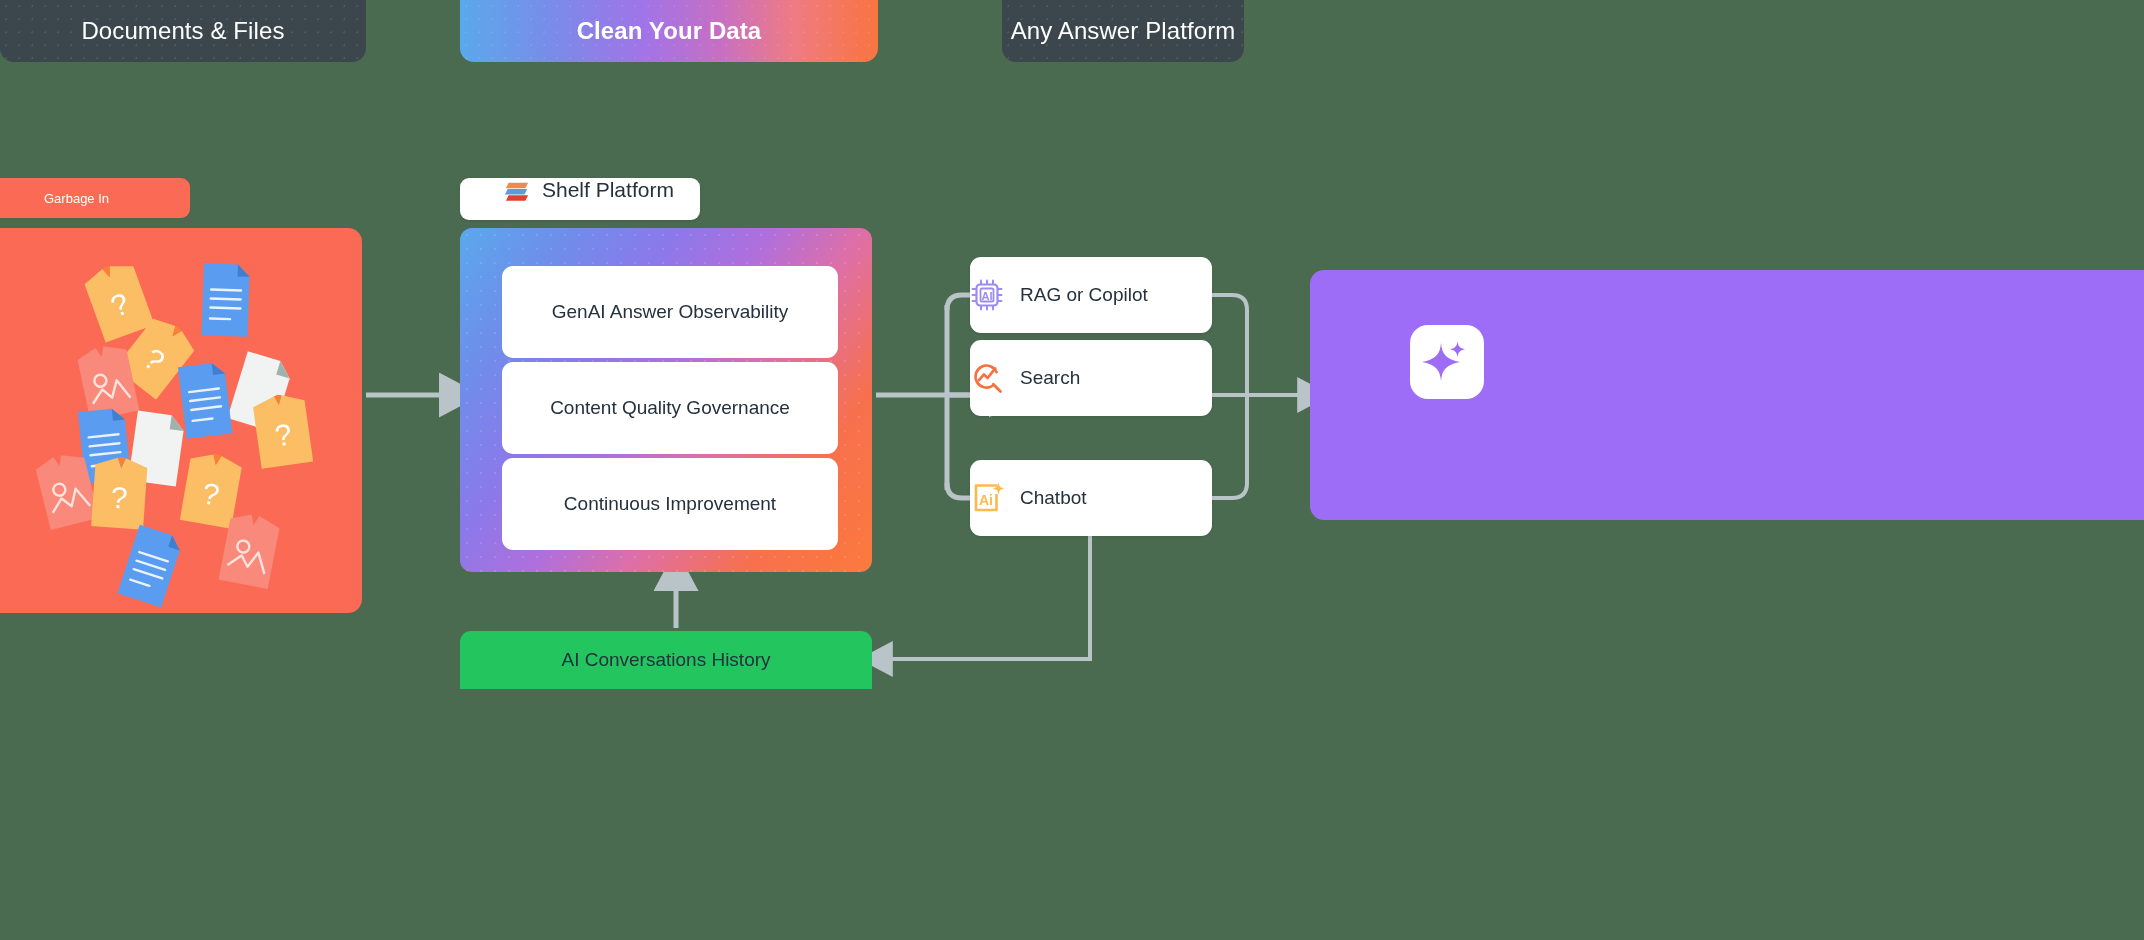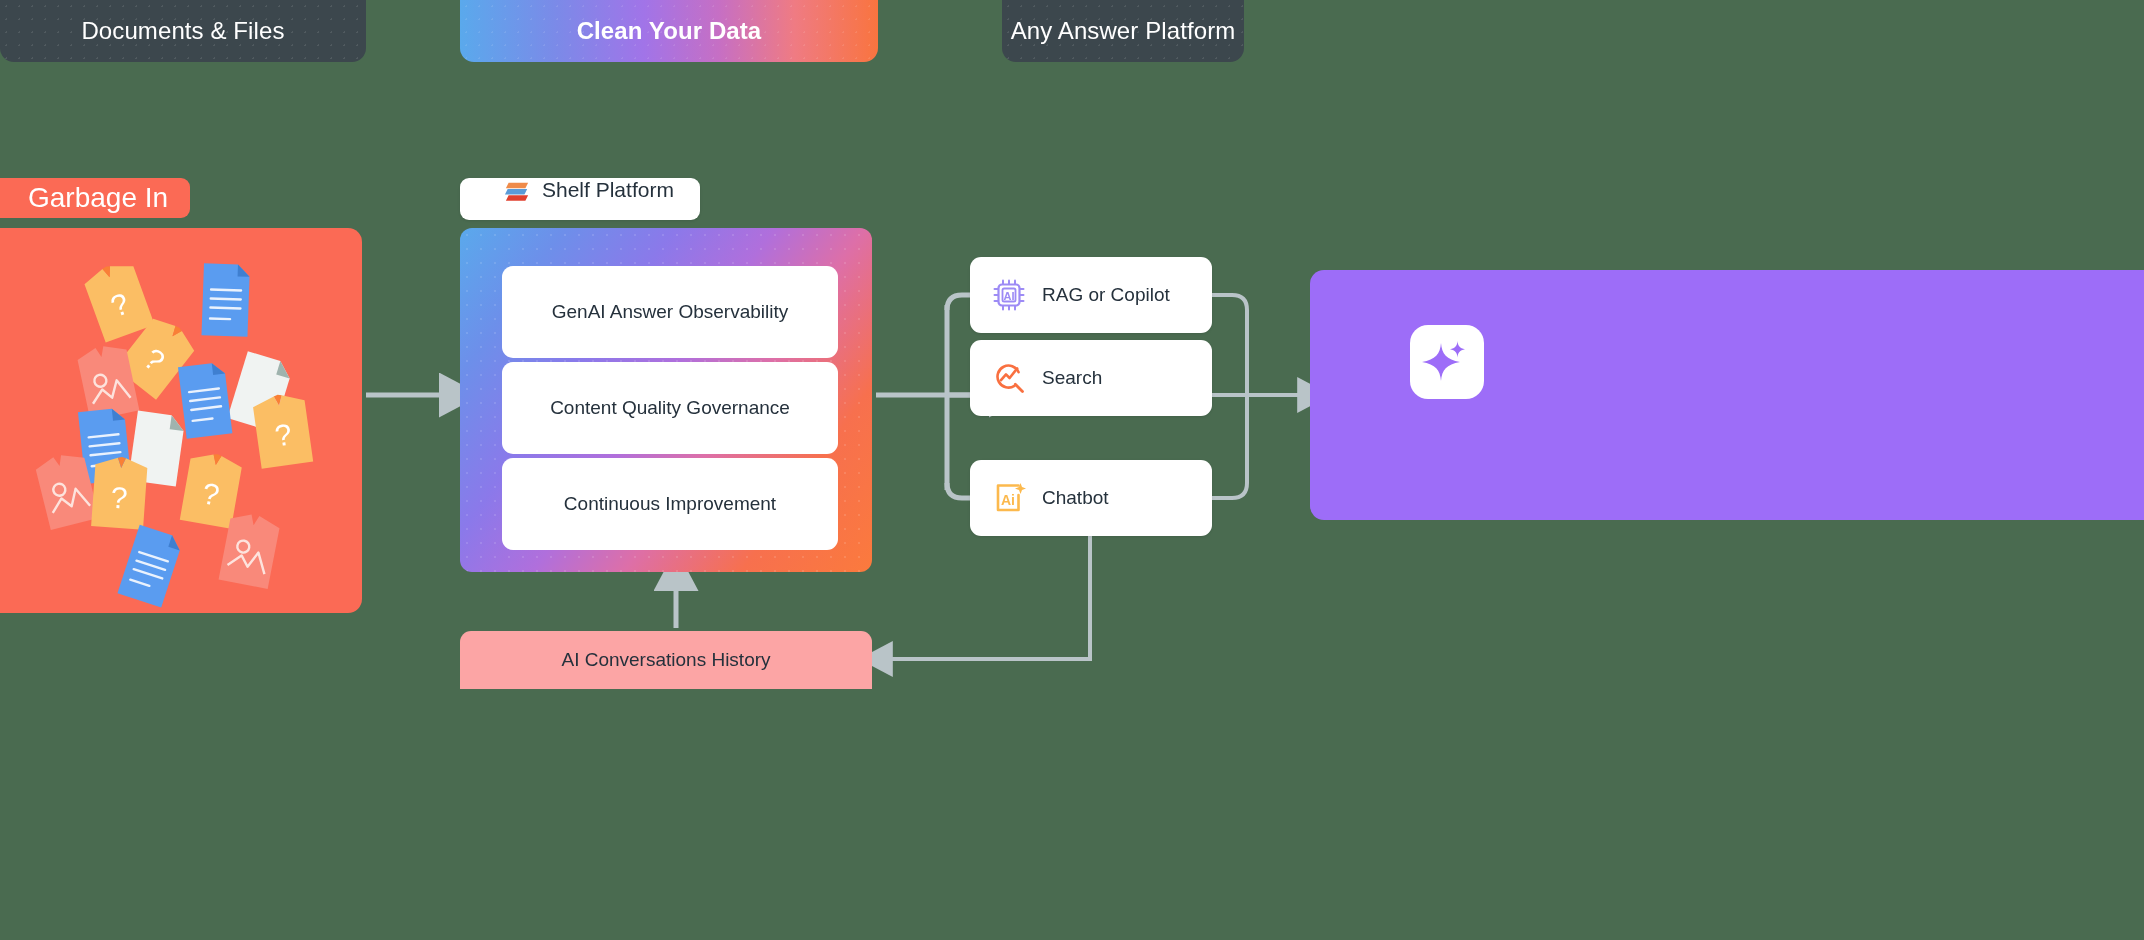--- a/index.html
+++ b/index.html
@@ -53,22 +53,22 @@
 
   
   .tag-garbage {
     position: absolute;
     left: 0; top: 178px;
     width: 190px; height: 40px;
     background: #fb6a55;
     border-top-right-radius: 9px;
     border-bottom-right-radius: 9px;
     display: flex; align-items: center;
-    padding-left: 28px;
-    color: #fff; font-size: 28px;
+    padding-left: 44px;
+    color: #fff; font-size: 13px;
   }
   .garbage-box {
     position: absolute;
     left: 0; top: 228px;
     width: 362px; height: 385px;
     background: #fb6a55;
     border-top-right-radius: 14px;
     border-bottom-right-radius: 14px;
     overflow: hidden;
   }
@@ -125,21 +125,20 @@
   .pcard.p3 { top: 230px; }
 
   
   .chcard {
     position: absolute;
     left: 970px; width: 242px; height: 76px;
     background: #fff;
     border-radius: 11px;
     display: flex; align-items: center;
     gap: 16px;
-    padding-left: 22px;
     box-shadow: 0 1px 3px rgba(0,0,0,.10);
   }
   .chcard .cl { font-size: 19px; color: #25313c; }
   .chcard .ci { width: 34px; height: 34px; flex: none; }
   .c1 { top: 257px; }
   .c2 { top: 340px; }
   .c3 { top: 460px; }
 
   
   .answer-box {
@@ -157,21 +156,21 @@
     background: #fff;
     border-radius: 18px;
     display: flex; align-items: center; justify-content: center;
   }
 
   
   .history-card {
     position: absolute;
     left: 460px; top: 631px;
     width: 412px; height: 58px;
-    background: #fca5a5;
+    background: #22c55e;
     border-top-left-radius: 11px;
     border-top-right-radius: 11px;
     display: flex; align-items: center; justify-content: center;
     font-size: 19px; color: #25313c;
   }
 
   
   .conn { position: absolute; left: 0; top: 0; width: 2144px; height: 940px; pointer-events: none; }
 </style>
 </head>

